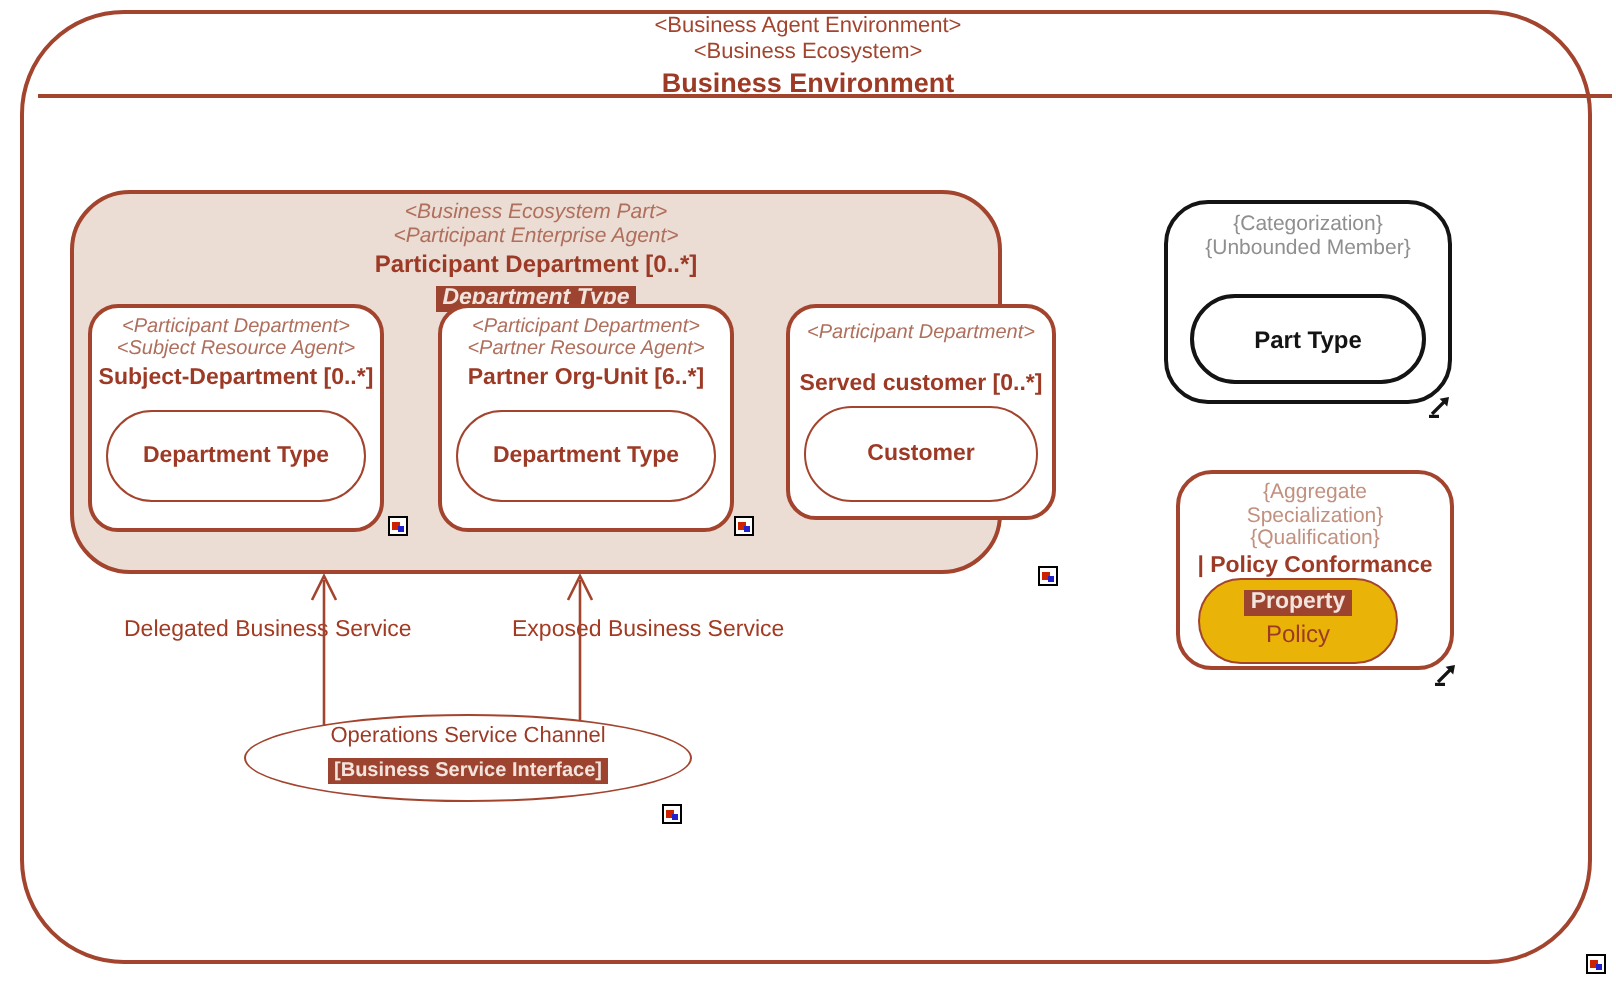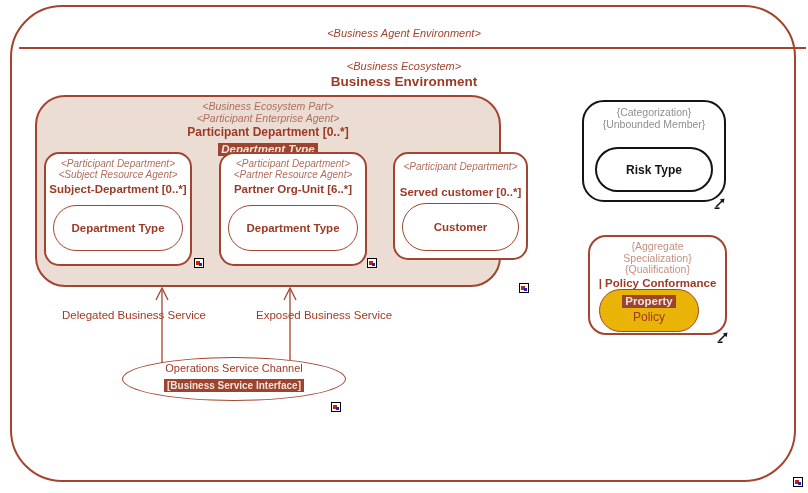--- a/index.html
+++ b/index.html
@@ -10,21 +10,21 @@
   }
   .abs { position:absolute; }
 
   
   .outer-frame {
     position:absolute; left:10px; top:5px; width:786px; height:477px;
     border:2px solid #A3442E; border-radius:52px; background:transparent;
     box-sizing:border-box;
   }
   .frame-header { position:absolute; left:0; right:0; top:7px; text-align:center; }
-  .stereo { font-style:italic; font-size:11px; line-height:13px; color:#A3442E;margin-top:20px; }
+  .stereo { font-size:11px; line-height:13px; color:#A3442E; }
   .frame-title { font-weight:bold; font-size:13.5px; line-height:16px; color:#9C3A26; margin-top:1px; }
   .frame-sep { position:absolute; left:19px; top:47px; width:787px; height:1.5px; background:#A3442E; }
 
   
   .tan-box {
     position:absolute; left:35px; top:95px; width:466px; height:192px;
     background:#EBDCD4; border:2px solid #A3442E; border-radius:30px; box-sizing:border-box;
   }
   .tan-header { position:absolute; left:0; right:0; top:4px; text-align:center; }
   .tan-stereo { font-style:italic; font-size:10.5px; line-height:11.5px; color:#B06F5C; }
@@ -166,21 +166,21 @@
       </div>
       <div class="stadium" style="top:49px; height:48px;">Customer</div>
     </div>
   </div>
 
   <div class="risk-box">
     <div class="risk-header">
       <div class="qual-gray">{Categorization}</div>
       <div class="qual-gray">{Unbounded Member}</div>
     </div>
-    <div class="risk-stadium">Risk Type</div>
+    <div class="risk-stadium">Part Type</div>
   </div>
 
   <div class="policy-box">
     <div class="policy-header">
       <div class="qual-red">{Aggregate Specialization}</div>
       <div class="qual-red">{Qualification}</div>
       <div class="policy-name">| Policy Conformance [0..*] |</div>
     </div>
     <div class="policy-stadium">
       <div><span class="hl policy-prop">Property</span></div>

